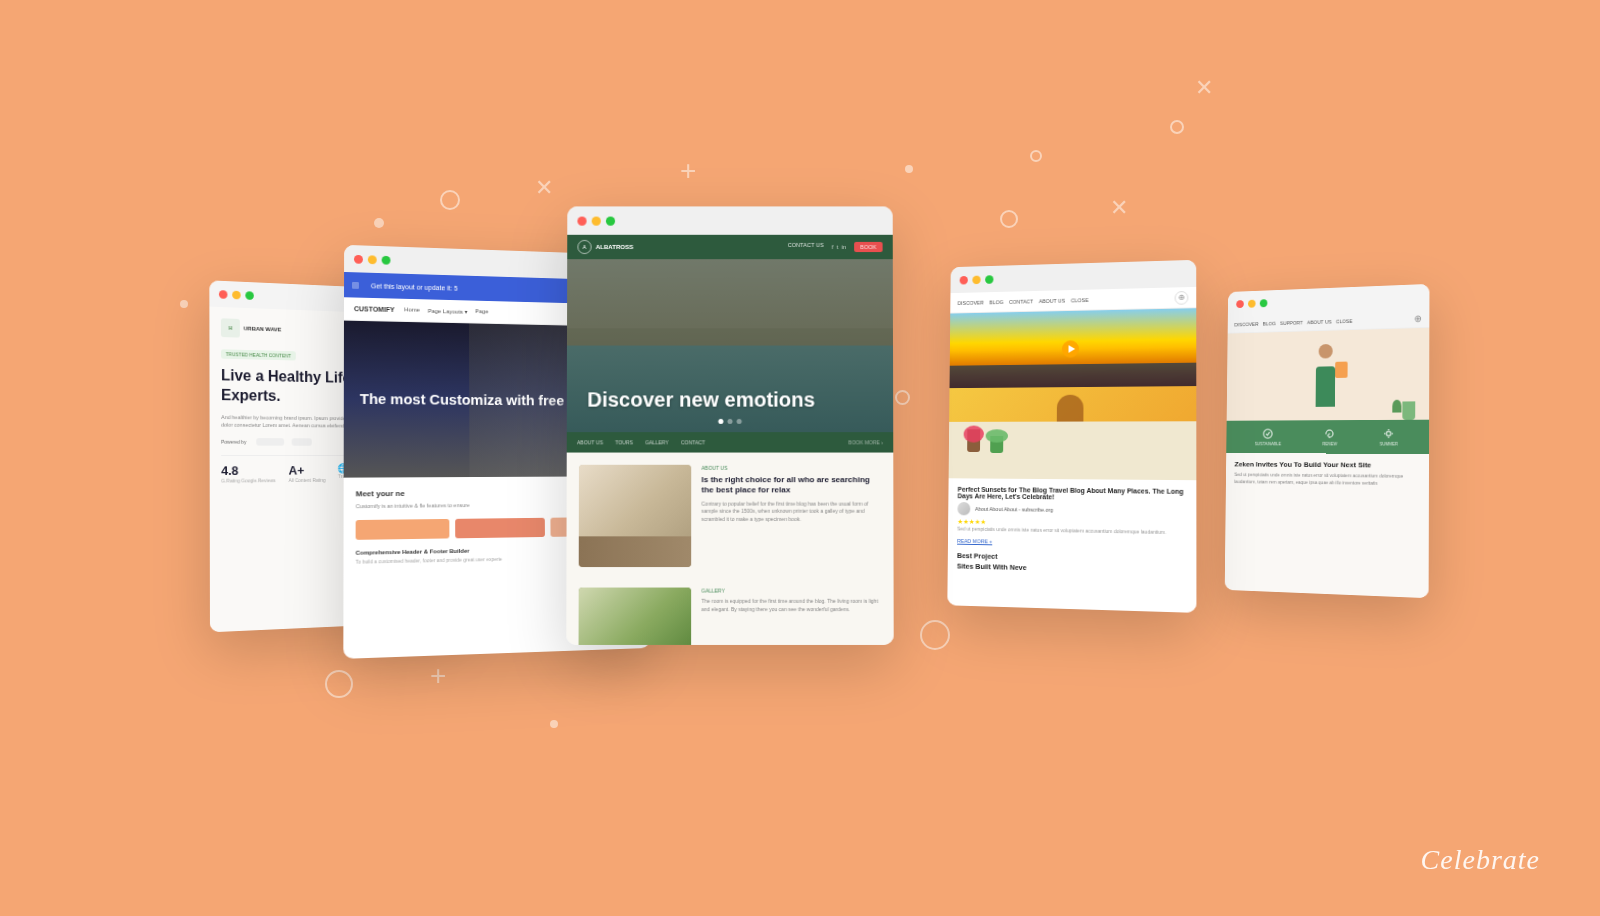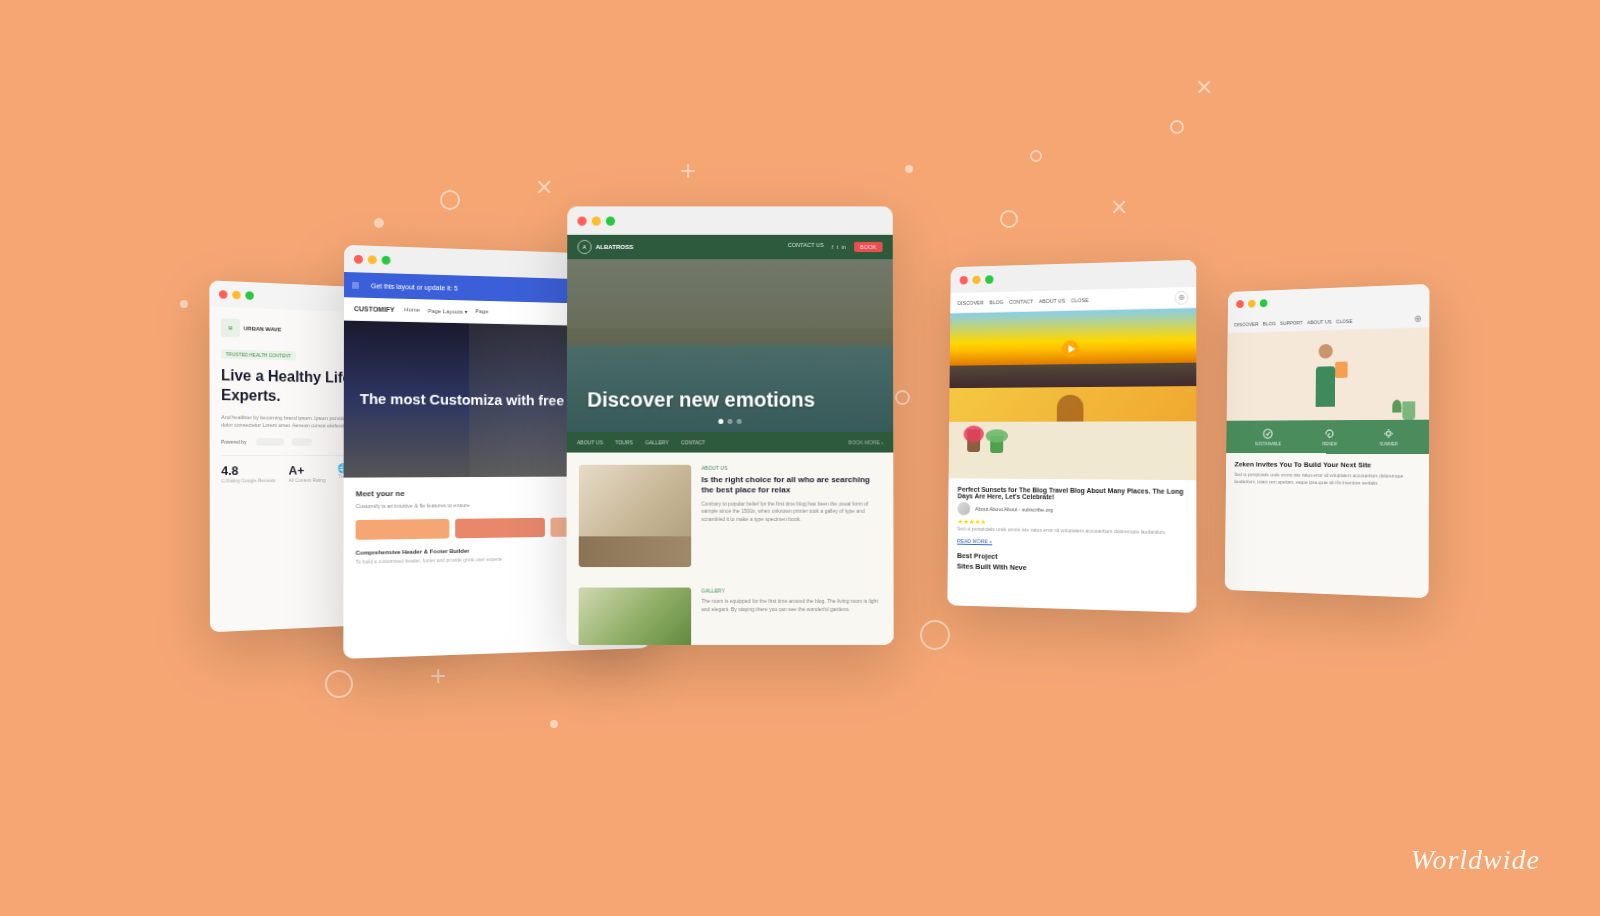--- a/index.html
+++ b/index.html
@@ -1000,13 +1000,13 @@
       </div>
     </div>
 
     <div class="zeken-body">
       <div class="zeken-tagline">Zeken Invites You To Build Your Next Site</div>
       <div class="zeken-text">Sed ut perspiciatis unde omnis iste natus error sit voluptatem accusantium doloremque laudantium, totam rem aperiam, eaque ipsa quae ab illo inventore veritatis</div>
     </div>
   </div>
 </div>
 
-<div class="motopress-logo">Worldwide</div>
+<div class="motopress-logo">Celebrate</div>
 
 </body></html>

